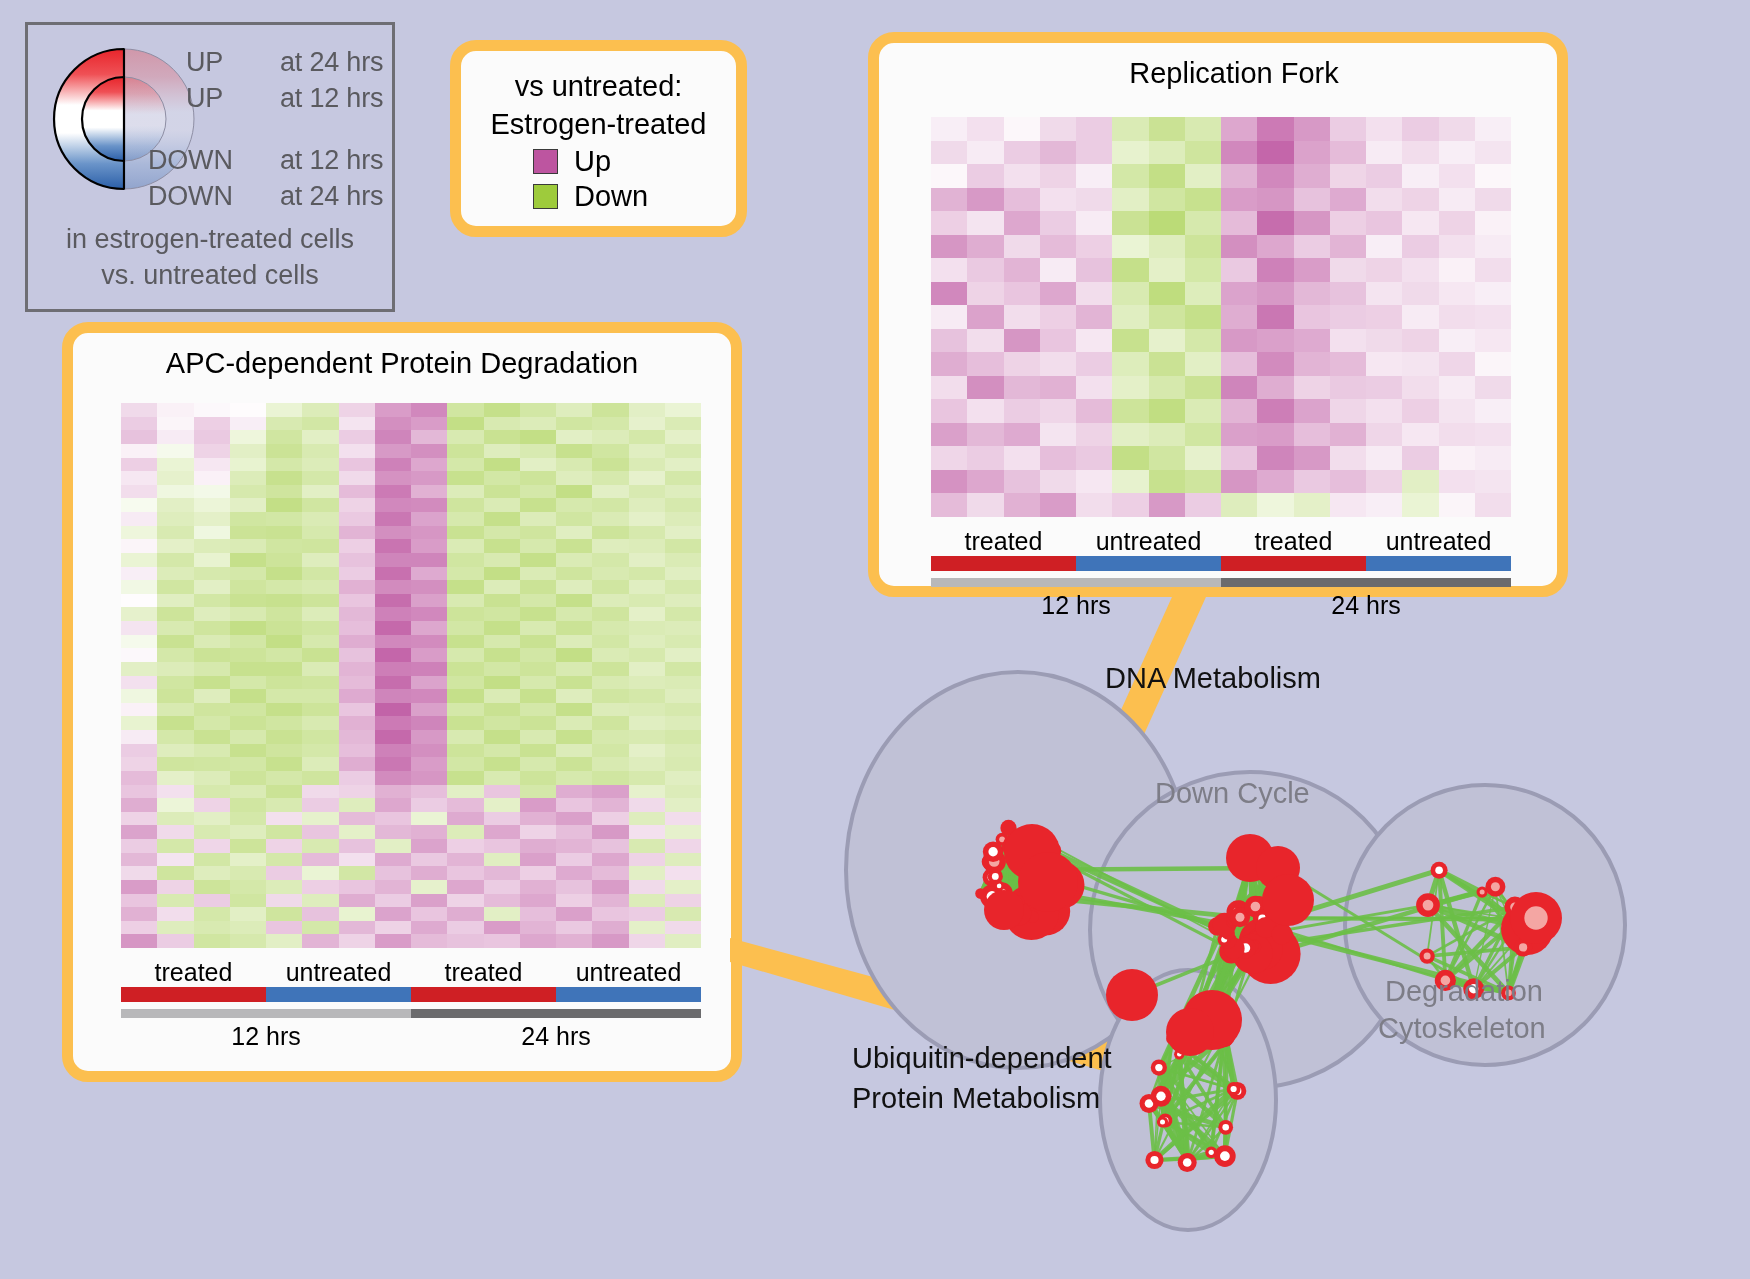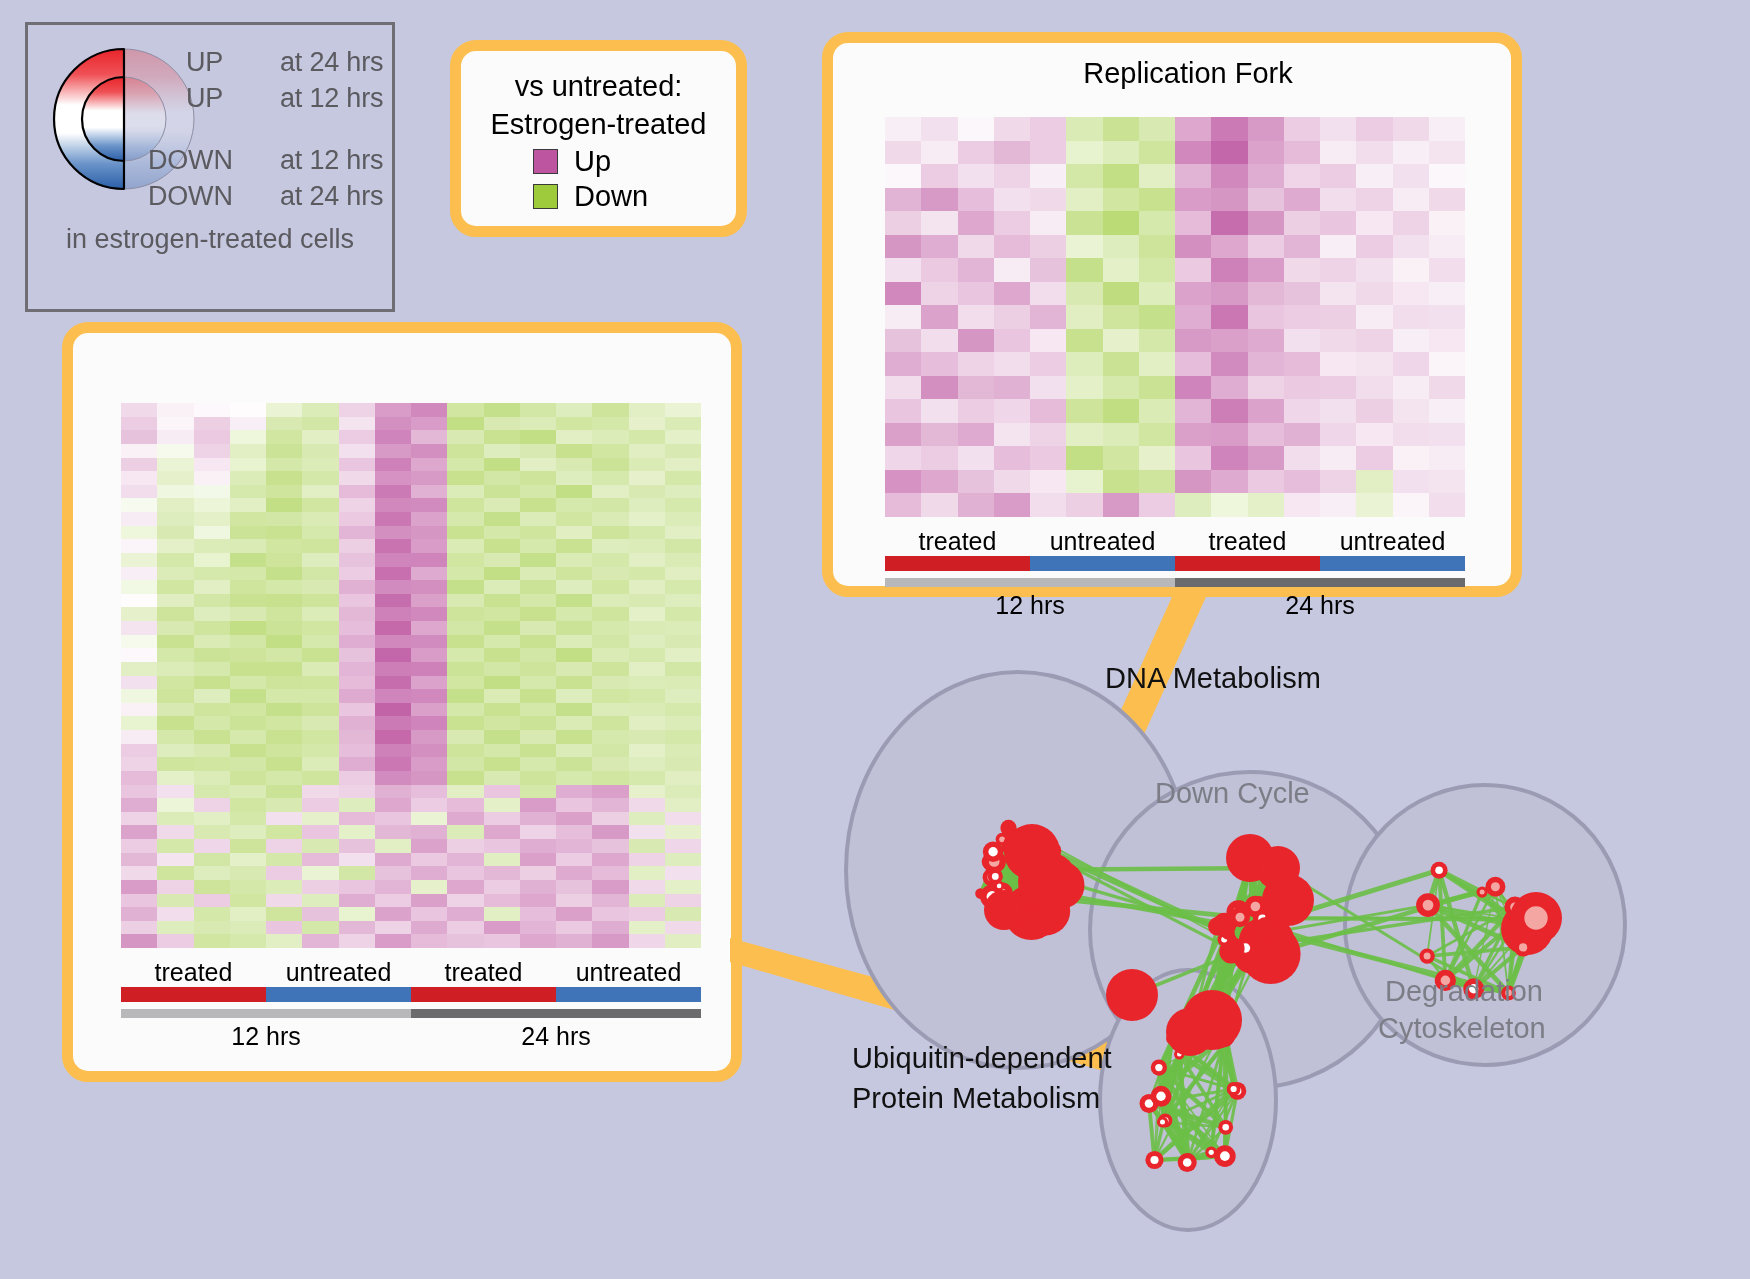--- a/index.html
+++ b/index.html
@@ -112,39 +112,40 @@
   <span class="wheel-label" style="left:252px;top:58px;">at 12 hrs</span>
 
   <span class="wheel-label" style="left:120px;top:120px;">DOWN</span>
   <span class="wheel-label" style="left:252px;top:120px;">at 12 hrs</span>
 
   <span class="wheel-label" style="left:120px;top:156px;">DOWN</span>
   <span class="wheel-label" style="left:252px;top:156px;">at 24 hrs</span>
 
   <div id="wheel-foot">
     <div>in estrogen-treated cells</div>
+    <div>vs. untreated cells</div>
   </div>
 </div>
 
 <div class="abs opanel" id="legend-box">
   <div id="legend-inner">
     <div class="l1">vs untreated:</div>
     <div class="l1">Estrogen-treated</div>
     <div class="swrow">
       <span class="sw" id="sw-up" style="background: rgb(189, 85, 160);"></span>
       <span class="swtxt">Up</span>
     </div>
     <div class="swrow">
       <span class="sw" id="sw-down" style="background: rgb(158, 203, 60);"></span>
       <span class="swtxt">Down</span>
     </div>
   </div>
 </div>
 
-<div class="abs opanel" id="rf-panel" style="left:822px;top:32px;width:700px;height:565px;padding-left:32px;">
+<div class="abs opanel" id="rf-panel" style="left:868px;top:32px;width:700px;height:565px;padding-left:32px;">
   <div class="ptitle" style="margin-top:14px;">Replication Fork</div>
   <div style="position:absolute;left:52px;top:74px;width:580px;height:400px;">
     <div class="hm" id="hm-rf" style="grid-template-columns: repeat(16, 1fr); grid-template-rows: repeat(17, 1fr);">
         <div style="background:rgb(248,238,246)"></div>
         <div style="background:rgb(243,224,238)"></div>
         <div style="background:rgb(252,247,250)"></div>
         <div style="background:rgb(240,218,234)"></div>
         <div style="background:rgb(235,204,227)"></div>
         <div style="background:rgb(218,235,181)"></div>
         <div style="background:rgb(202,226,148)"></div>
@@ -433,20 +434,21 @@
         <div style="flex:1;background:#6b6b6d"></div>
       </div>
       <div class="timerow">
         <span style="flex:1">12 hrs</span>
         <span style="flex:1">24 hrs</span>
       </div>
     </div>
 </div>
 
 <div class="abs opanel" id="apc-panel" style="left:62px;top:322px;width:680px;height:760px;">
+  <div class="ptitle" style="margin-top:14px;">APC-dependent Protein Degradation</div>
   <div style="position:absolute;left:48px;top:70px;width:580px;height:545px;">
     <div class="hm" id="hm-apc" style="grid-template-columns: repeat(16, 1fr); grid-template-rows: repeat(40, 1fr);">
         <div style="background:rgb(240,218,234)"></div>
         <div style="background:rgb(250,241,247)"></div>
         <div style="background:rgb(252,248,251)"></div>
         <div style="background:rgb(254,252,253)"></div>
         <div style="background:rgb(234,244,212)"></div>
         <div style="background:rgb(220,236,185)"></div>
         <div style="background:rgb(238,211,230)"></div>
         <div style="background:rgb(217,156,200)"></div>

